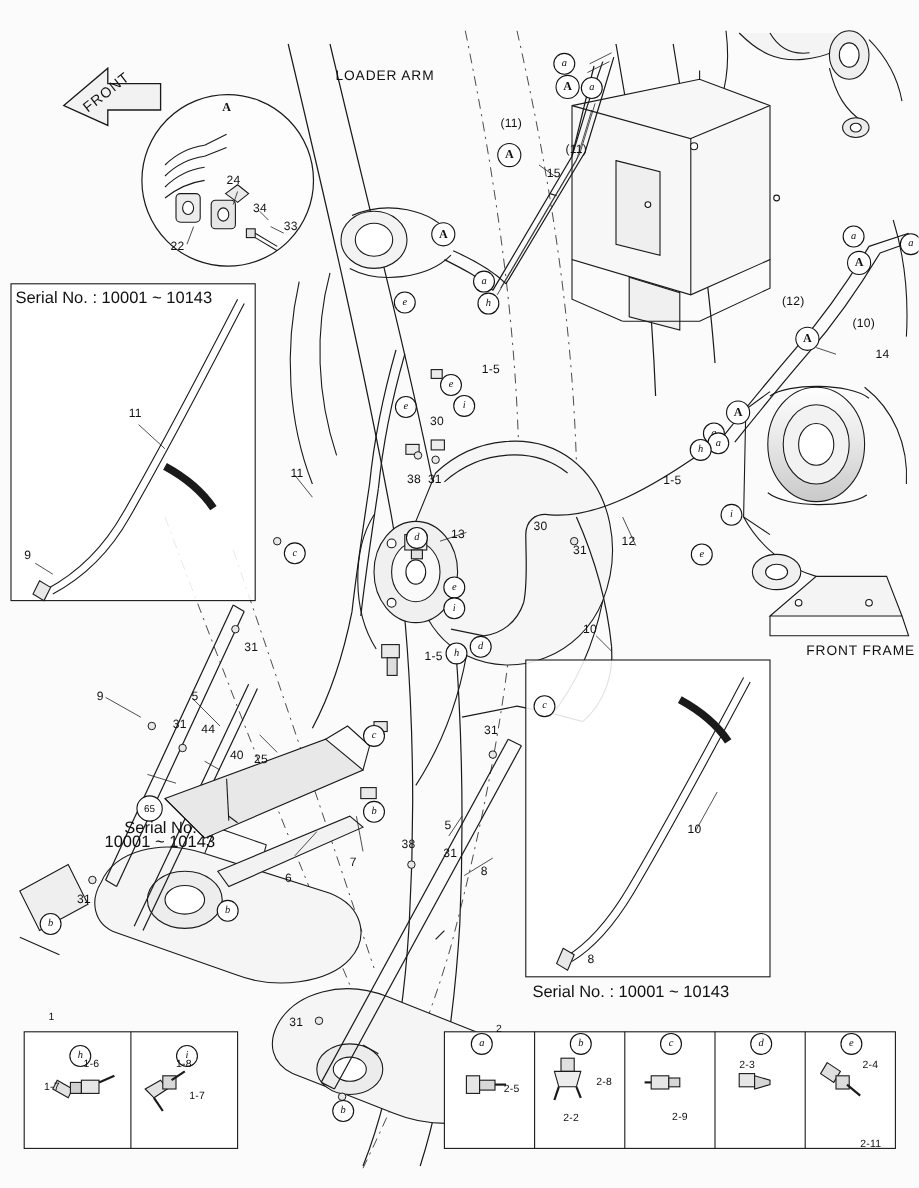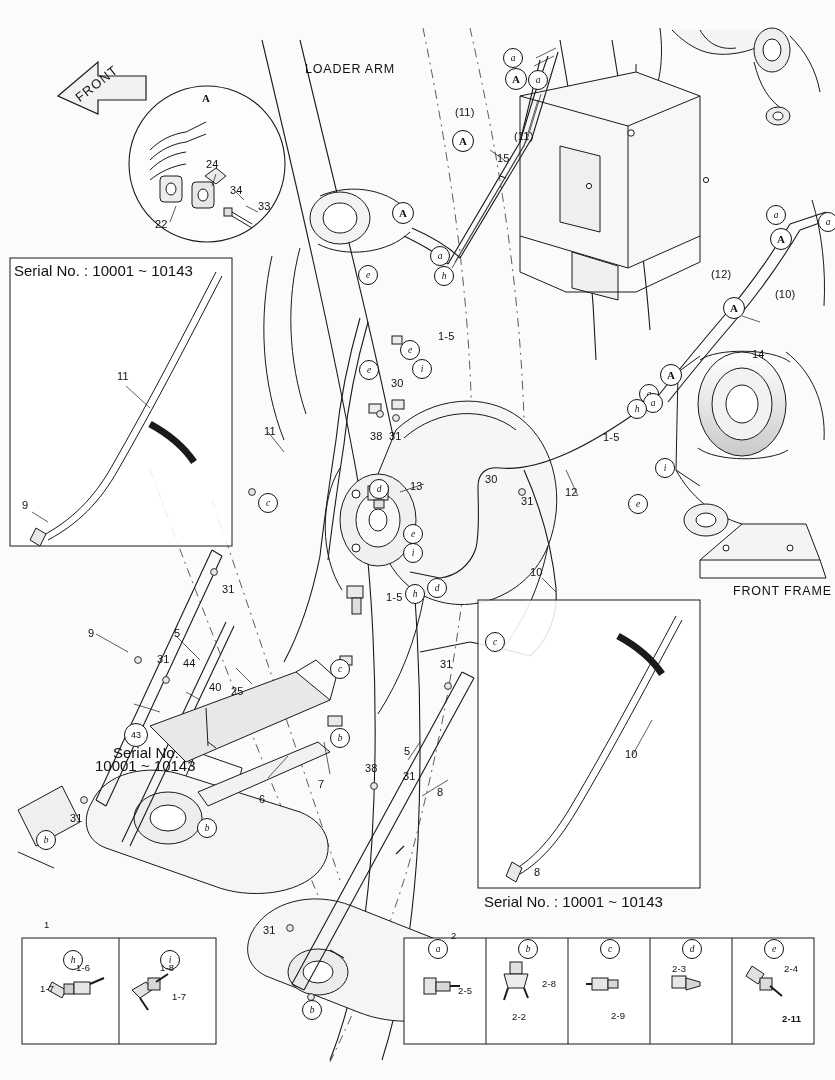--- a/index.html
+++ b/index.html
@@ -470,32 +470,32 @@
   <div class="lbl" style="left:534px; top:866px;">8</div>
   <div class="lbl" style="left:565px; top:486px;">12</div>
   <div class="lbl" style="left:485px; top:473px;">30</div>
   <div class="lbl" style="left:521px; top:495px;">31</div>
   <div class="lbl" style="left:410px; top:480px;">13</div>
   <div class="lbl" style="left:391px; top:377px;">30</div>
   <div class="lbl" style="left:370px; top:430px;">38</div>
   <div class="lbl" style="left:389px; top:430px;">31</div>
   <div class="lbl" style="left:365px; top:762px;">38</div>
   <div class="lbl" style="left:497px; top:152px;">15</div>
-  <div class="lbl" style="left:752px; top:316px;margin-top:32px;">14</div>
+  <div class="lbl" style="left:796px; top:316px;">14</div>
 
   <div class="lbl" style="left:455px; top:106px;">(11)</div>
   <div class="lbl" style="left:514px; top:130px;">(11)</div>
   <div class="lbl" style="left:711px; top:268px;">(12)</div>
   <div class="lbl" style="left:775px; top:288px;">(10)</div>
 
   <div class="lbl" style="left:438px; top:330px;">1-5</div>
   <div class="lbl" style="left:386px; top:591px;">1-5</div>
   <div class="lbl" style="left:603px; top:431px;">1-5</div>
 
-  <div class="circ n" style="left:124px; top:723px; width:22px; height:22px;">43</div>
+  <div class="circ n" style="left:124px; top:723px; width:22px; height:22px;">65</div>
 
   <div class="lbl small" style="left:44px; top:919px;">1</div>
   <div class="circ" style="left:63px; top:950px; width:18px; height:18px;">h</div>
   <div class="circ" style="left:160px; top:950px; width:18px; height:18px;">i</div>
   <div class="lbl small" style="left:76px; top:962px;">1-6</div>
   <div class="lbl small" style="left:40px; top:983px;">1-7</div>
   <div class="lbl small" style="left:160px; top:962px;">1-8</div>
   <div class="lbl small" style="left:172px; top:991px;">1-7</div>
 
   <div class="lbl small" style="left:451px; top:930px;">2</div>
@@ -504,15 +504,15 @@
   <div class="circ" style="left:600px; top:939px; width:18px; height:18px;">c</div>
   <div class="circ" style="left:682px; top:939px; width:18px; height:18px;">d</div>
   <div class="circ" style="left:764px; top:939px; width:18px; height:18px;">e</div>
 
   <div class="lbl small" style="left:458px; top:985px;">2-5</div>
   <div class="lbl small" style="left:542px; top:978px;">2-8</div>
   <div class="lbl small" style="left:512px; top:1011px;">2-2</div>
   <div class="lbl small" style="left:611px; top:1010px;">2-9</div>
   <div class="lbl small" style="left:672px; top:963px;">2-3</div>
   <div class="lbl small" style="left:784px; top:963px;">2-4</div>
-  <div class="lbl small" style="left:782px; top:1013px;font-weight:bold;">2-11</div>
+  <div class="lbl small" style="left:782px; top:1035px;">2-11</div>
 
 </div>
 
 </body></html>

